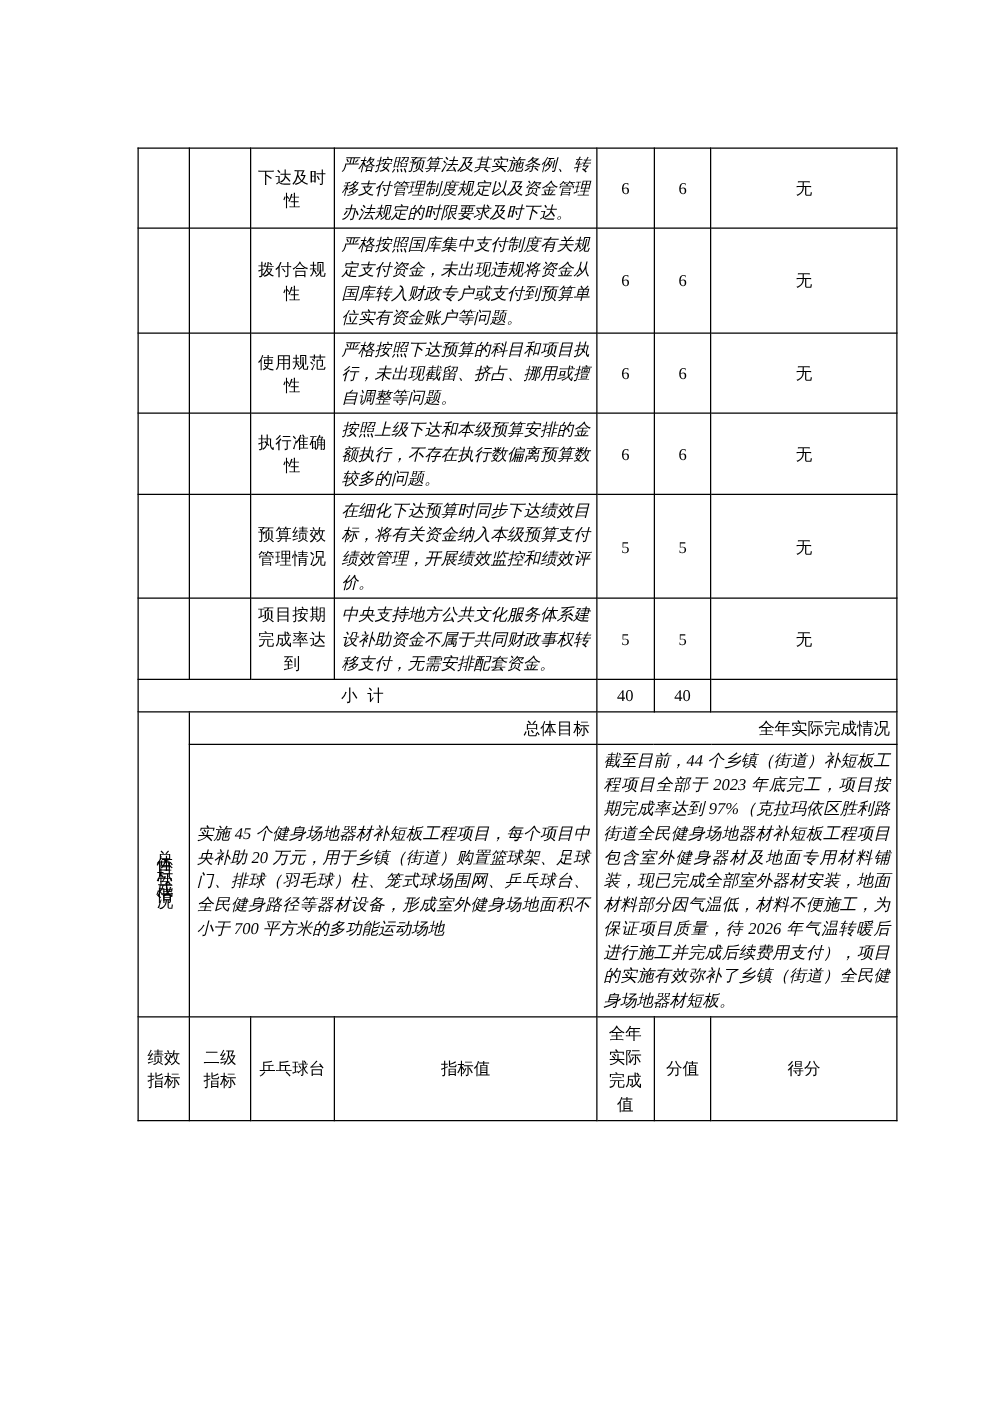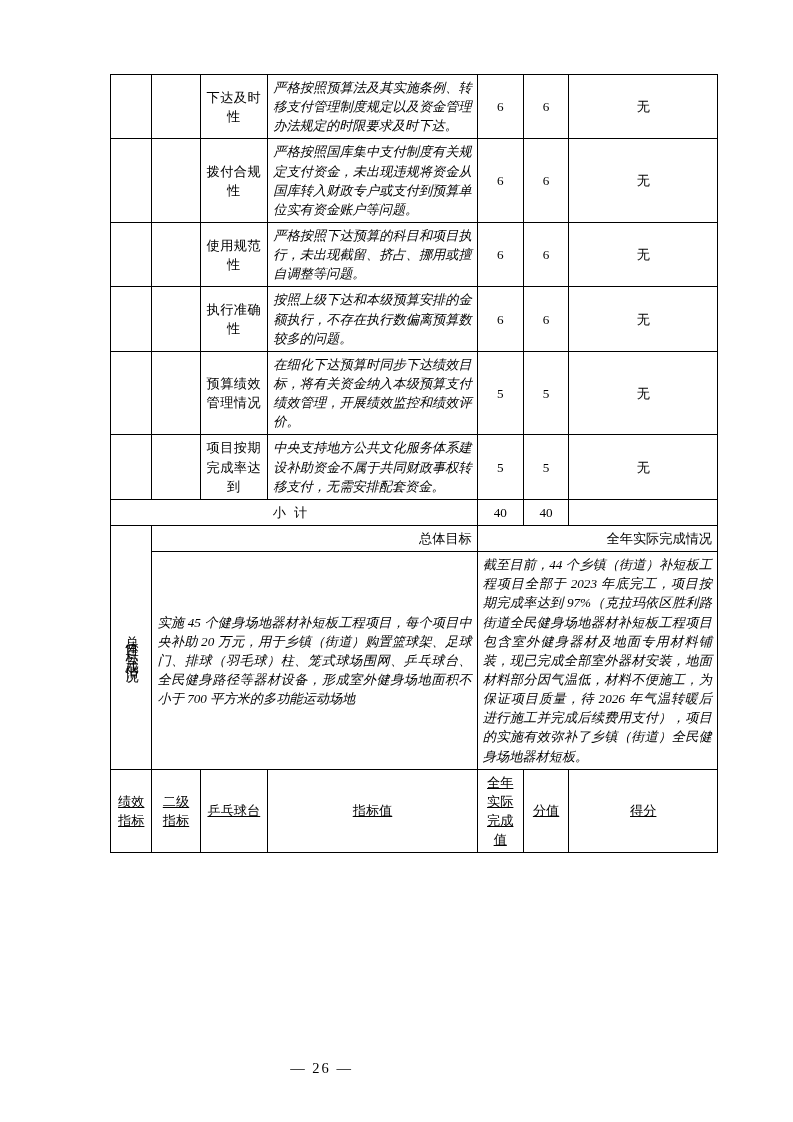--- a/index.html
+++ b/index.html
@@ -12,21 +12,21 @@
     height: 1122px;
     font-family: "Liberation Serif", "DejaVu Serif", serif;
     color: #000000;
     position: relative;
   }
   .page {
     position: relative;
     width: 793px;
     height: 1122px;
     box-sizing: border-box;
-    padding: 74px 78px 0 110px;
+    padding: 118px 78px 0 110px;
   }
   table.doc-table {
     width: 608px;
     border-collapse: collapse;
     table-layout: fixed;
   }
   table.doc-table td {
     border: 1px solid #000000;
     padding: 3px 5px;
     font-size: 13.2px;
@@ -82,21 +82,20 @@
   .hdr-center {
     text-align: right;
     font-size: 13.4px;
     padding: 5px 0;
   }
   .small-head {
     text-align: center;
     font-size: 13px;
     line-height: 1.3;
     padding: 6px 2px;
-    text-decoration: underline;
   }
   .page-number {
     position: absolute;
     left: 0;
     right: 0;
     bottom: 45px;
     text-align: center;
     font-size: 14.5px;
     letter-spacing: 2px;
     font-family: "Liberation Serif", serif;
@@ -206,17 +205,14 @@
         <td class="small-head">乒乓球台</td>
         <td class="small-head" colspan="1" style="width: 52px;">指标值</td>
         <td class="small-head" style="width: 0px;">全年实际完成值</td>
         <td class="small-head">分值</td>
         <td class="small-head">得分</td>
       </tr>
 
     </tbody>
   </table>
 
-  <div class="page-number">
-    <span class="pn-inner">— 26 —</span>
-  </div>
 
 </div>
 
 </body></html>

